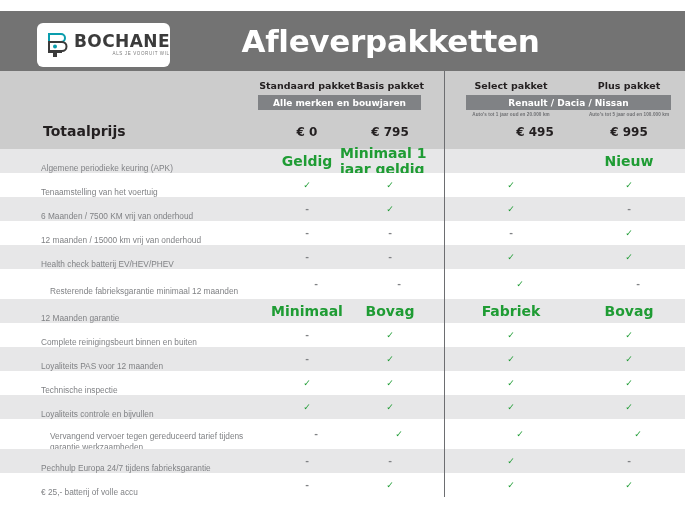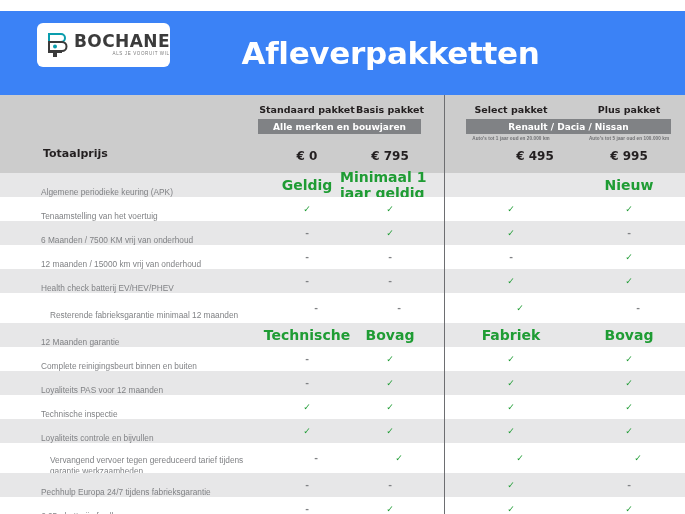--- a/index.html
+++ b/index.html
@@ -23,22 +23,22 @@
     background: #ffffff;
   }
 
   
   .top-white {
     height: 11px;
     background: #ffffff;
   }
   .banner {
     position: relative;
-    height: 84px;
-    background: #3b82f6;
+    height: 60px;
+    background: #737373;
     display: flex;
     align-items: center;
   }
   .logo-box {
     position: absolute;
     left: 37px;
     top: 12px;
     width: 133px;
     height: 44px;
     background: #ffffff;
@@ -140,21 +140,21 @@
     font-family: "DejaVu Sans", sans-serif;
     font-size: 12px;
     font-weight: bold;
     color: #231f20;
   }
   .totaal-label {
     position: absolute;
     left: 43px;
     top: 52px;
     font-family: "DejaVu Sans", sans-serif;
-    font-size: 11px;
+    font-size: 14px;
     font-weight: bold;
     color: #231f20;
   }
 
   
   .table {
     position: relative;
     background: #ffffff;
   }
   .row {
@@ -298,21 +298,21 @@
       </div>
       <div class="row tall">
         <div class="row-label">Resterende fabrieksgarantie minimaal 12 maanden</div>
         <div class="cell dash" style="left: 257px; width: 100px;">-</div>
         <div class="cell dash" style="left: 340px; width: 100px;">-</div>
         <div class="cell mark" style="left: 446px; width: 130px;">✓</div>
         <div class="cell dash" style="left: 564px; width: 130px;">-</div>
       </div>
       <div class="row alt">
         <div class="row-label">12 Maanden  garantie</div>
-        <div class="cell " style="left: 257px; width: 100px;">Technische</div>
+        <div class="cell " style="left: 257px; width: 100px;">Minimaal</div>
         <div class="cell " style="left: 340px; width: 100px;">Bovag</div>
         <div class="cell " style="left: 446px; width: 130px;">Fabriek</div>
         <div class="cell " style="left: 564px; width: 130px;">Bovag</div>
       </div>
       <div class="row">
         <div class="row-label">Complete reinigingsbeurt binnen en buiten</div>
         <div class="cell dash" style="left: 257px; width: 100px;">-</div>
         <div class="cell mark" style="left: 340px; width: 100px;">✓</div>
         <div class="cell mark" style="left: 446px; width: 130px;">✓</div>
         <div class="cell mark" style="left: 564px; width: 130px;">✓</div>

